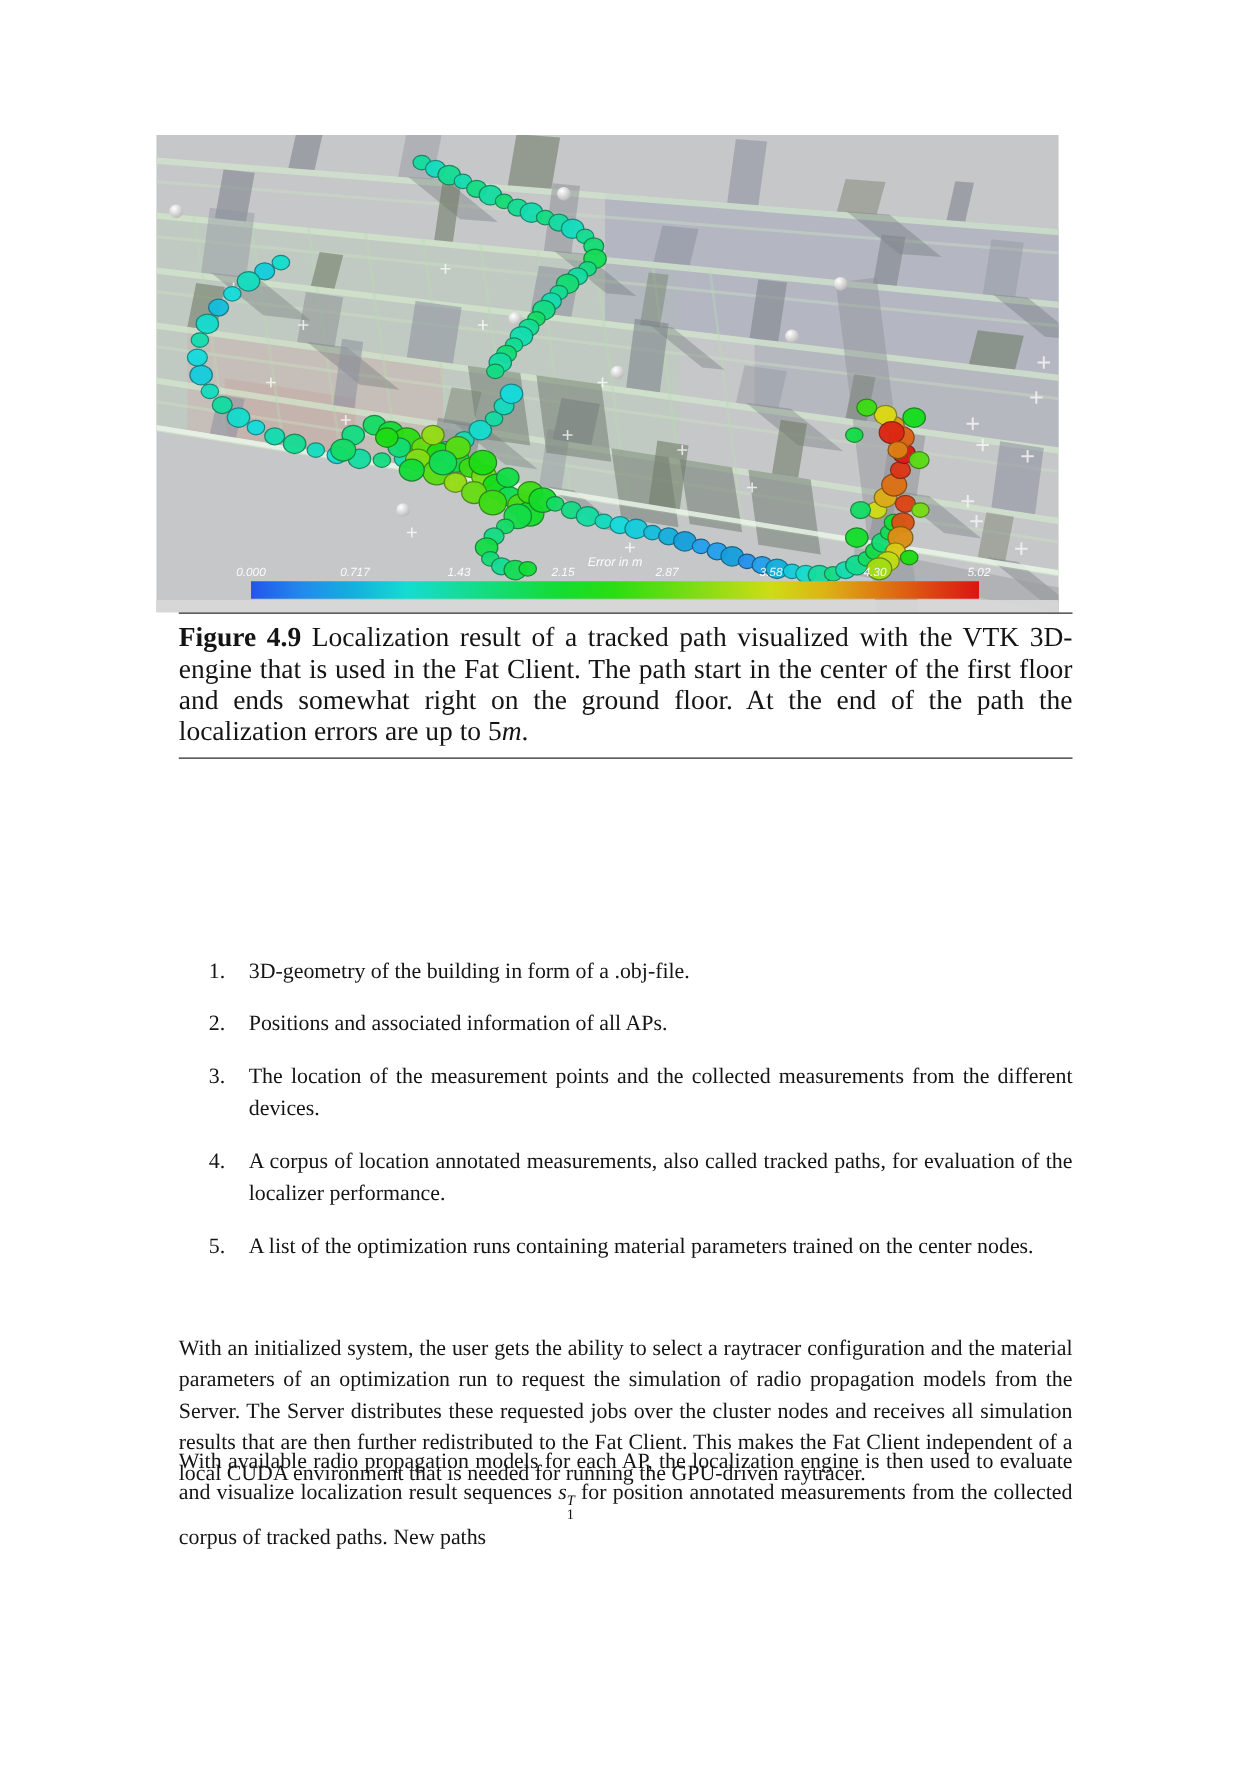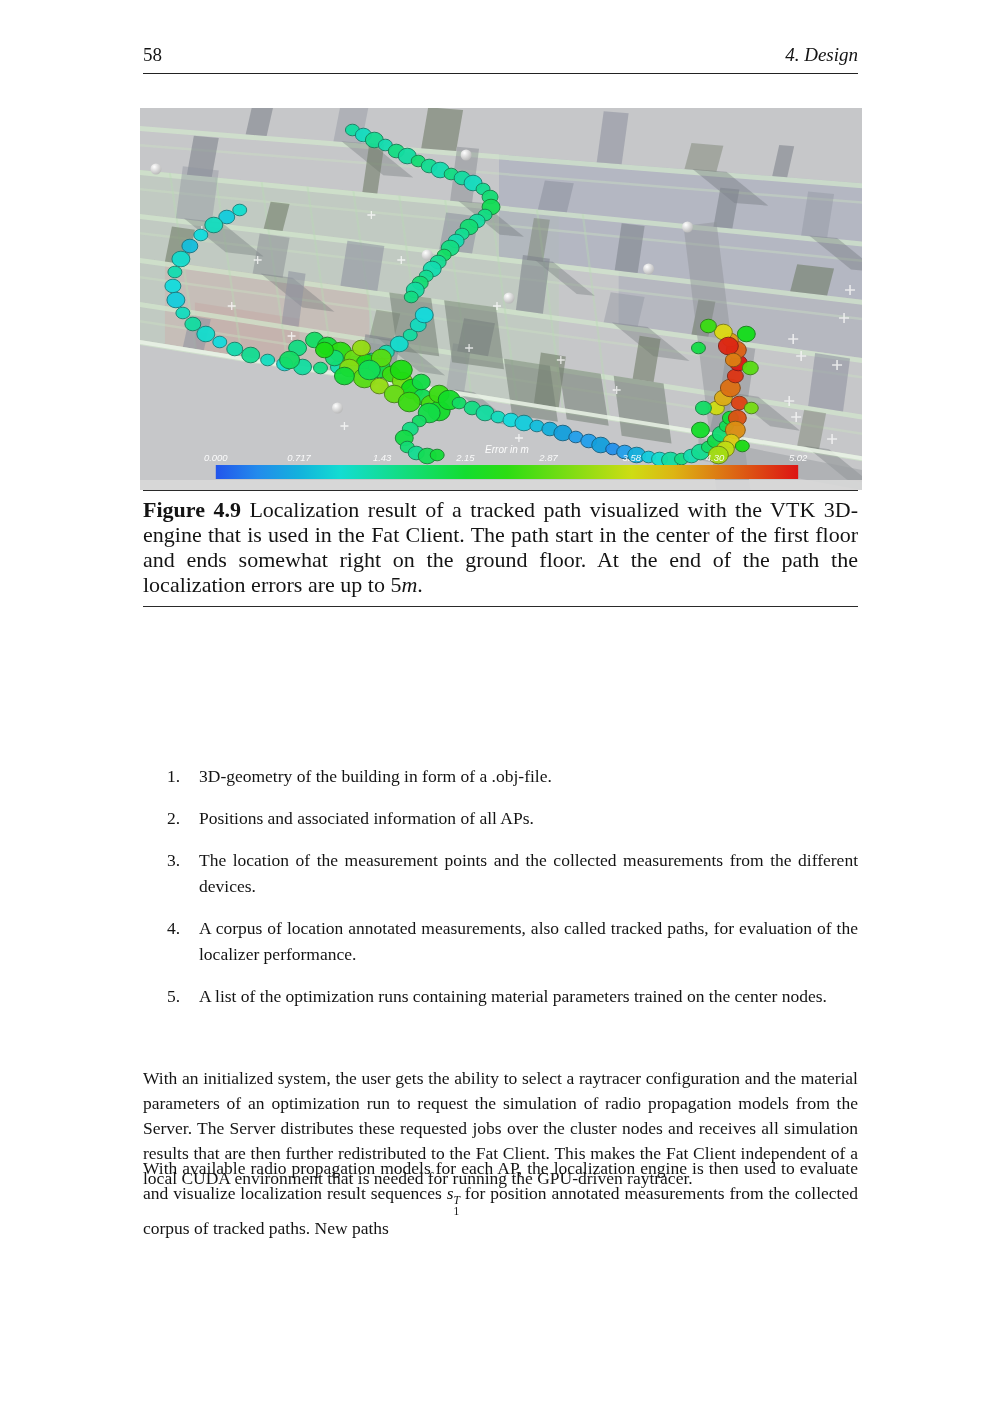--- a/index.html
+++ b/index.html
@@ -4,21 +4,21 @@
 <style>
   html,body{margin:0;padding:0;background:#ffffff;}
   .page{position:relative;width:1000px;height:1414px;background:#ffffff;overflow:hidden;
         font-family:"Liberation Serif", serif;color:#141414;}
   
   .header{position:absolute;left:143px;top:44px;width:715px;display:flex;
           justify-content:space-between;align-items:flex-end;font-size:19px;
           border-bottom:1.5px solid #222;padding-bottom:7px;}
   .chapter{font-style:italic;}
   
-  .figure{position:absolute;left:140px;top:108px;width:722px;height:311px;}
+  .figure{position:absolute;left:125px;top:108px;width:722px;height:311px;}
   .figure svg{display:block;width:722px;height:382px;}
   
   .caption{position:absolute;left:143px;top:490px;width:715px;
            border-top:1px solid #2a2a2a;border-bottom:1px solid #2a2a2a;
            padding:6px 0 9px 0;font-size:22px;line-height:25px;text-align:justify;}
   .cap-label{font-weight:bold;}
   .mvar{font-style:italic;}
   
   .para{position:absolute;left:143px;width:715px;margin:0;font-size:17.5px;
         line-height:25px;text-align:justify;}
@@ -31,24 +31,20 @@
   .list-item .itext{flex:1 1 auto;padding-left:4px;text-align:justify;}
   .supsub{display:inline-flex;flex-direction:column;align-items:flex-start;
           vertical-align:-5px;font-size:11.5px;line-height:10.5px;}
   .supsub .sup{font-style:italic;}
 </style>
 </head>
 <body>
 
 <div class="page">
 
-  <div class="header">
-    <span>58</span>
-    <span class="chapter">4. Design</span>
-  </div>
 
   <div class="figure">
     <svg id="fig-svg" viewBox="0 0 724 382" preserveAspectRatio="none">
         <defs>
           <linearGradient id="barGrad" x1="0" y1="0" x2="1" y2="0">
             <stop offset="0" stop-color="hsl(225,84%,53%)"></stop>
             <stop offset="0.07142857142857142" stop-color="hsl(208.92857142857144,84%,53%)"></stop>
             <stop offset="0.14285714285714285" stop-color="hsl(192.85714285714286,84%,47%)"></stop>
             <stop offset="0.21428571428571427" stop-color="hsl(176.78571428571428,84%,47%)"></stop>
             <stop offset="0.2857142857142857" stop-color="hsl(160.71428571428572,84%,47%)"></stop>

